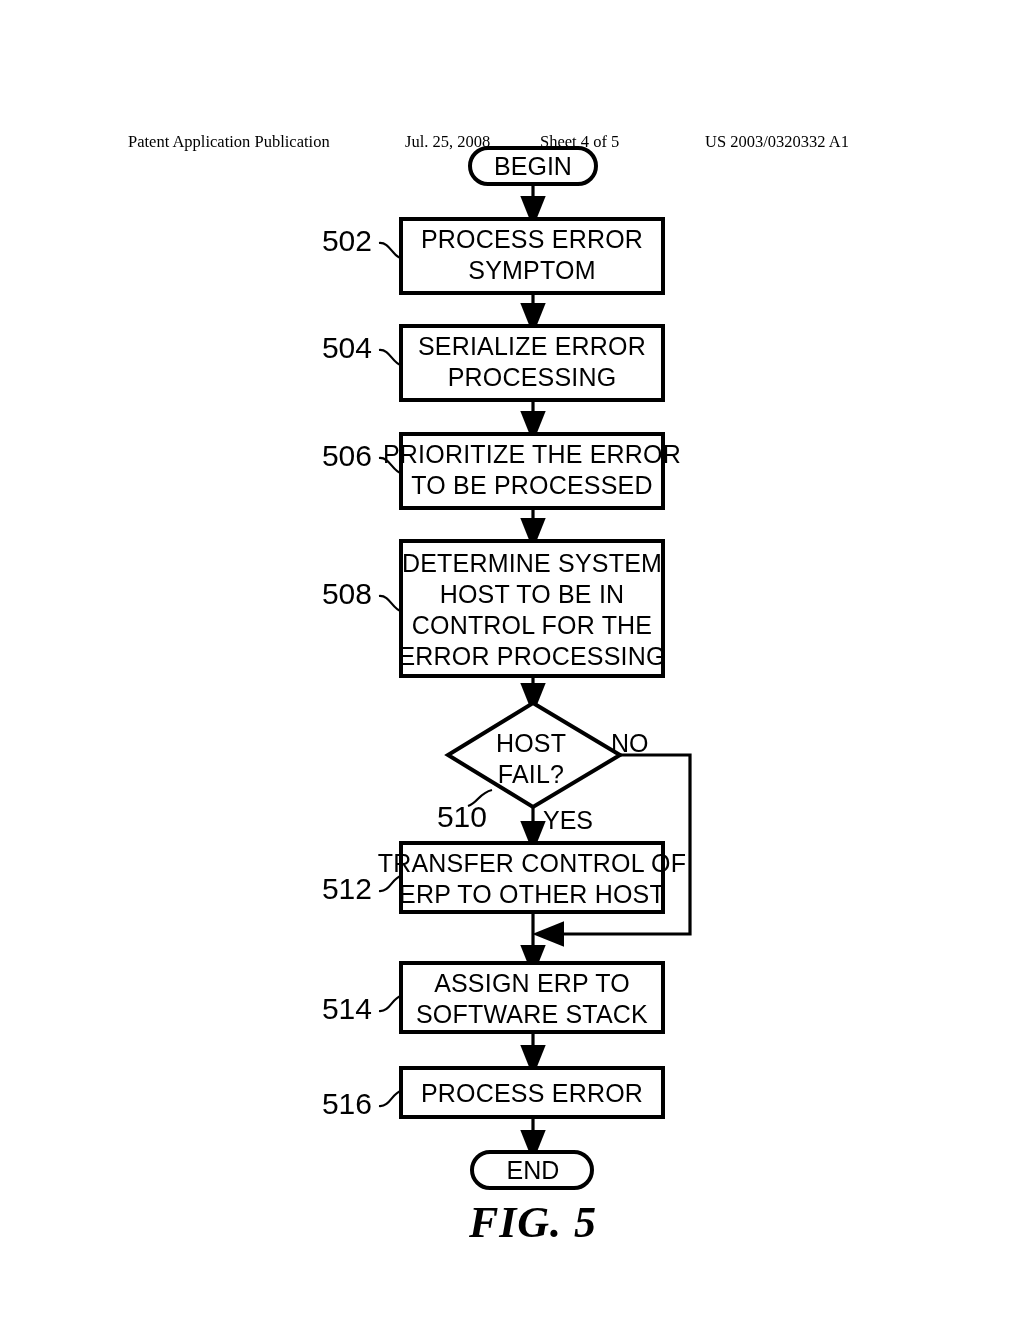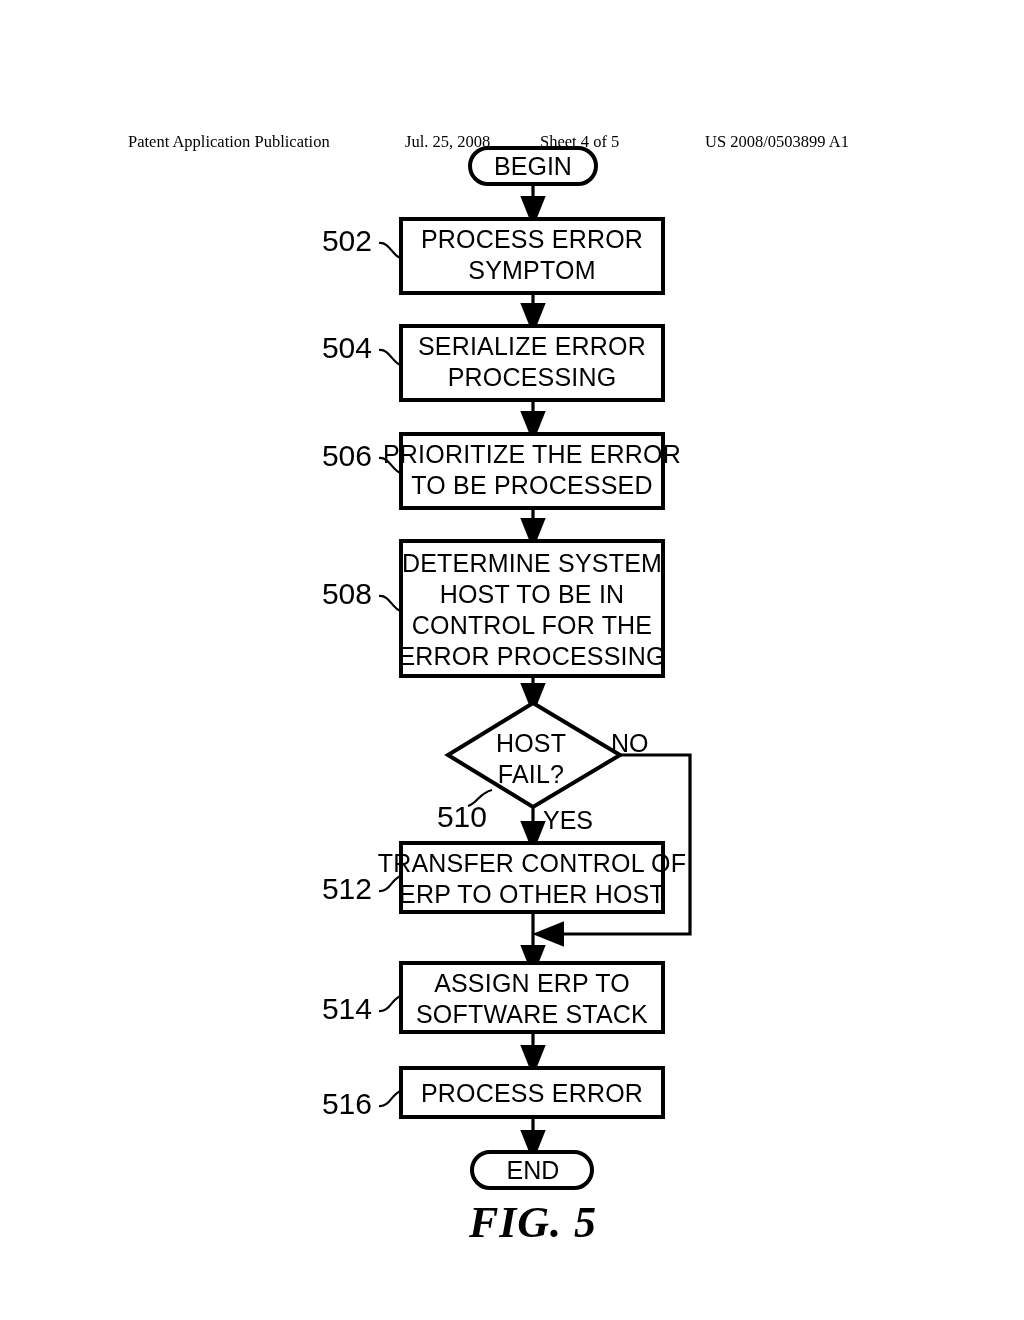--- a/index.html
+++ b/index.html
@@ -86,21 +86,21 @@
   .leader { stroke: #000000; stroke-width: 2.2; fill: none; }
   .arrowhead { fill: #000000; stroke: none; }
 </style>
 </head>
 <body>
 
 <div class="header">
   <span class="h-pub">Patent Application Publication</span>
   <span class="h-date">Jul. 25, 2008</span>
   <span class="h-sheet">Sheet 4 of 5</span>
-  <span class="h-num">US 2008/0503899 A1</span>
+  <span class="h-num">US 2003/0320332 A1</span>
 </div>
 
 <div id="figure">
 <svg width="1024" height="1320" viewBox="0 0 1024 1320" xmlns="http://www.w3.org/2000/svg">
 
   <defs>
     <marker id="ah" markerWidth="10" markerHeight="10" refX="5.4" refY="4" orient="auto">
       <path d="M0,0 L10,4 L0,8 Z" class="arrowhead"></path>
     </marker>
   </defs>

